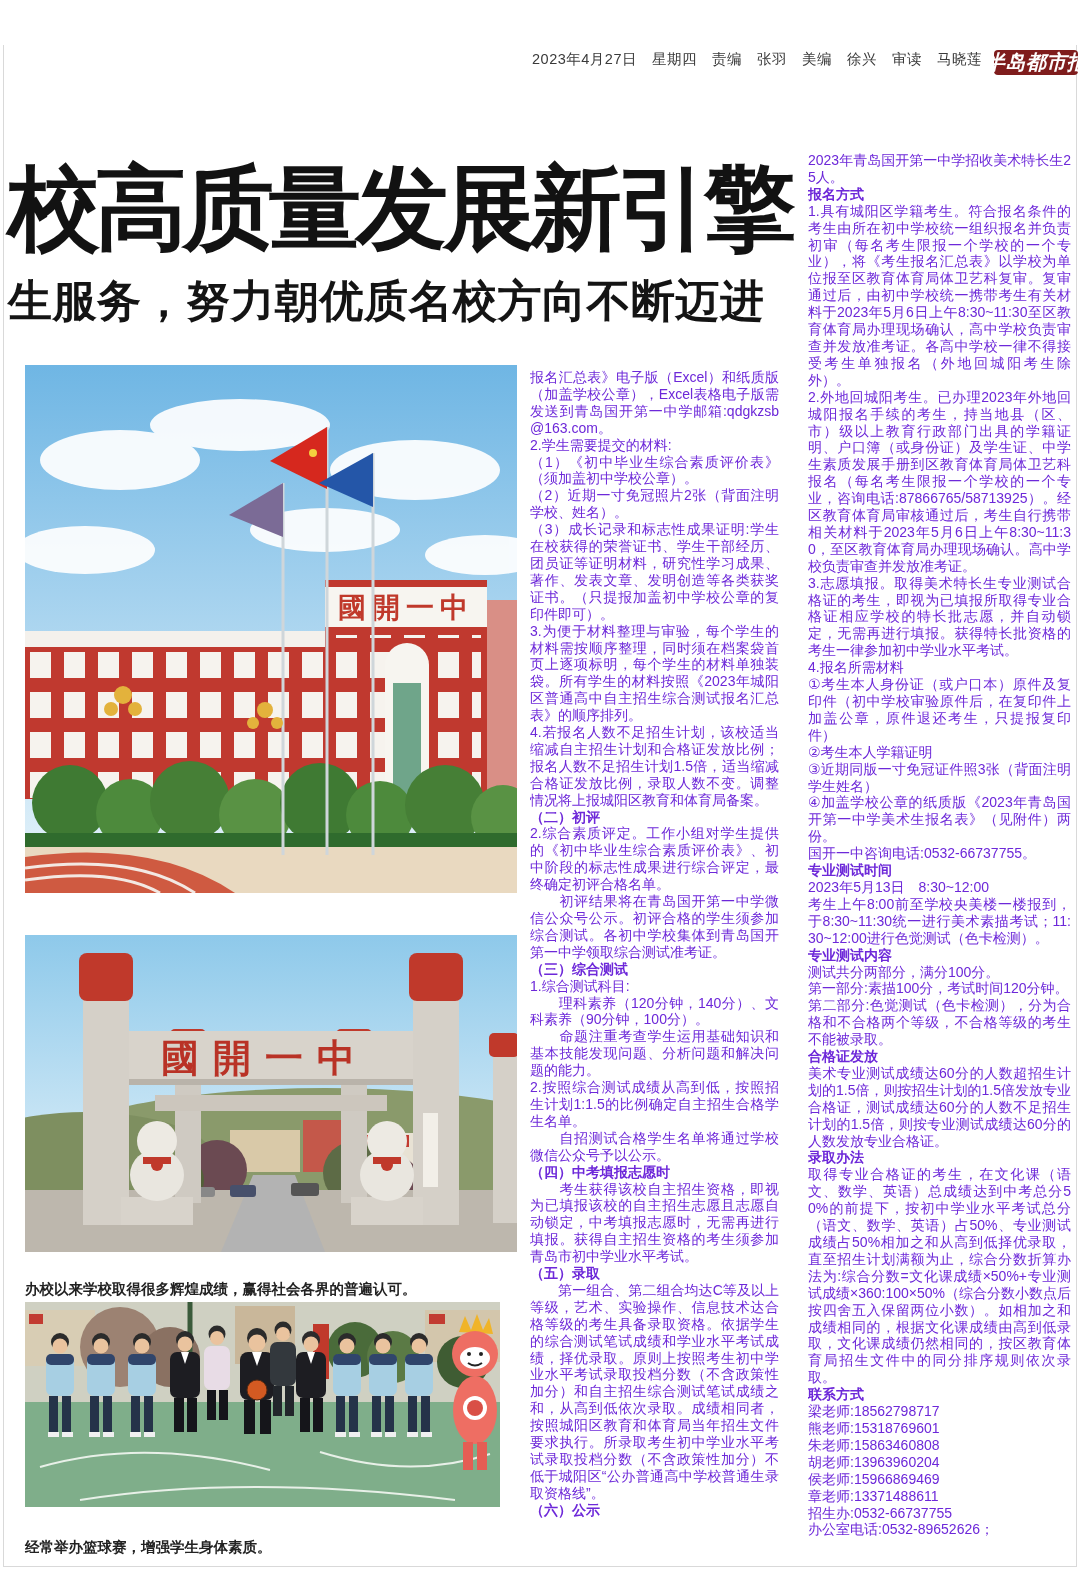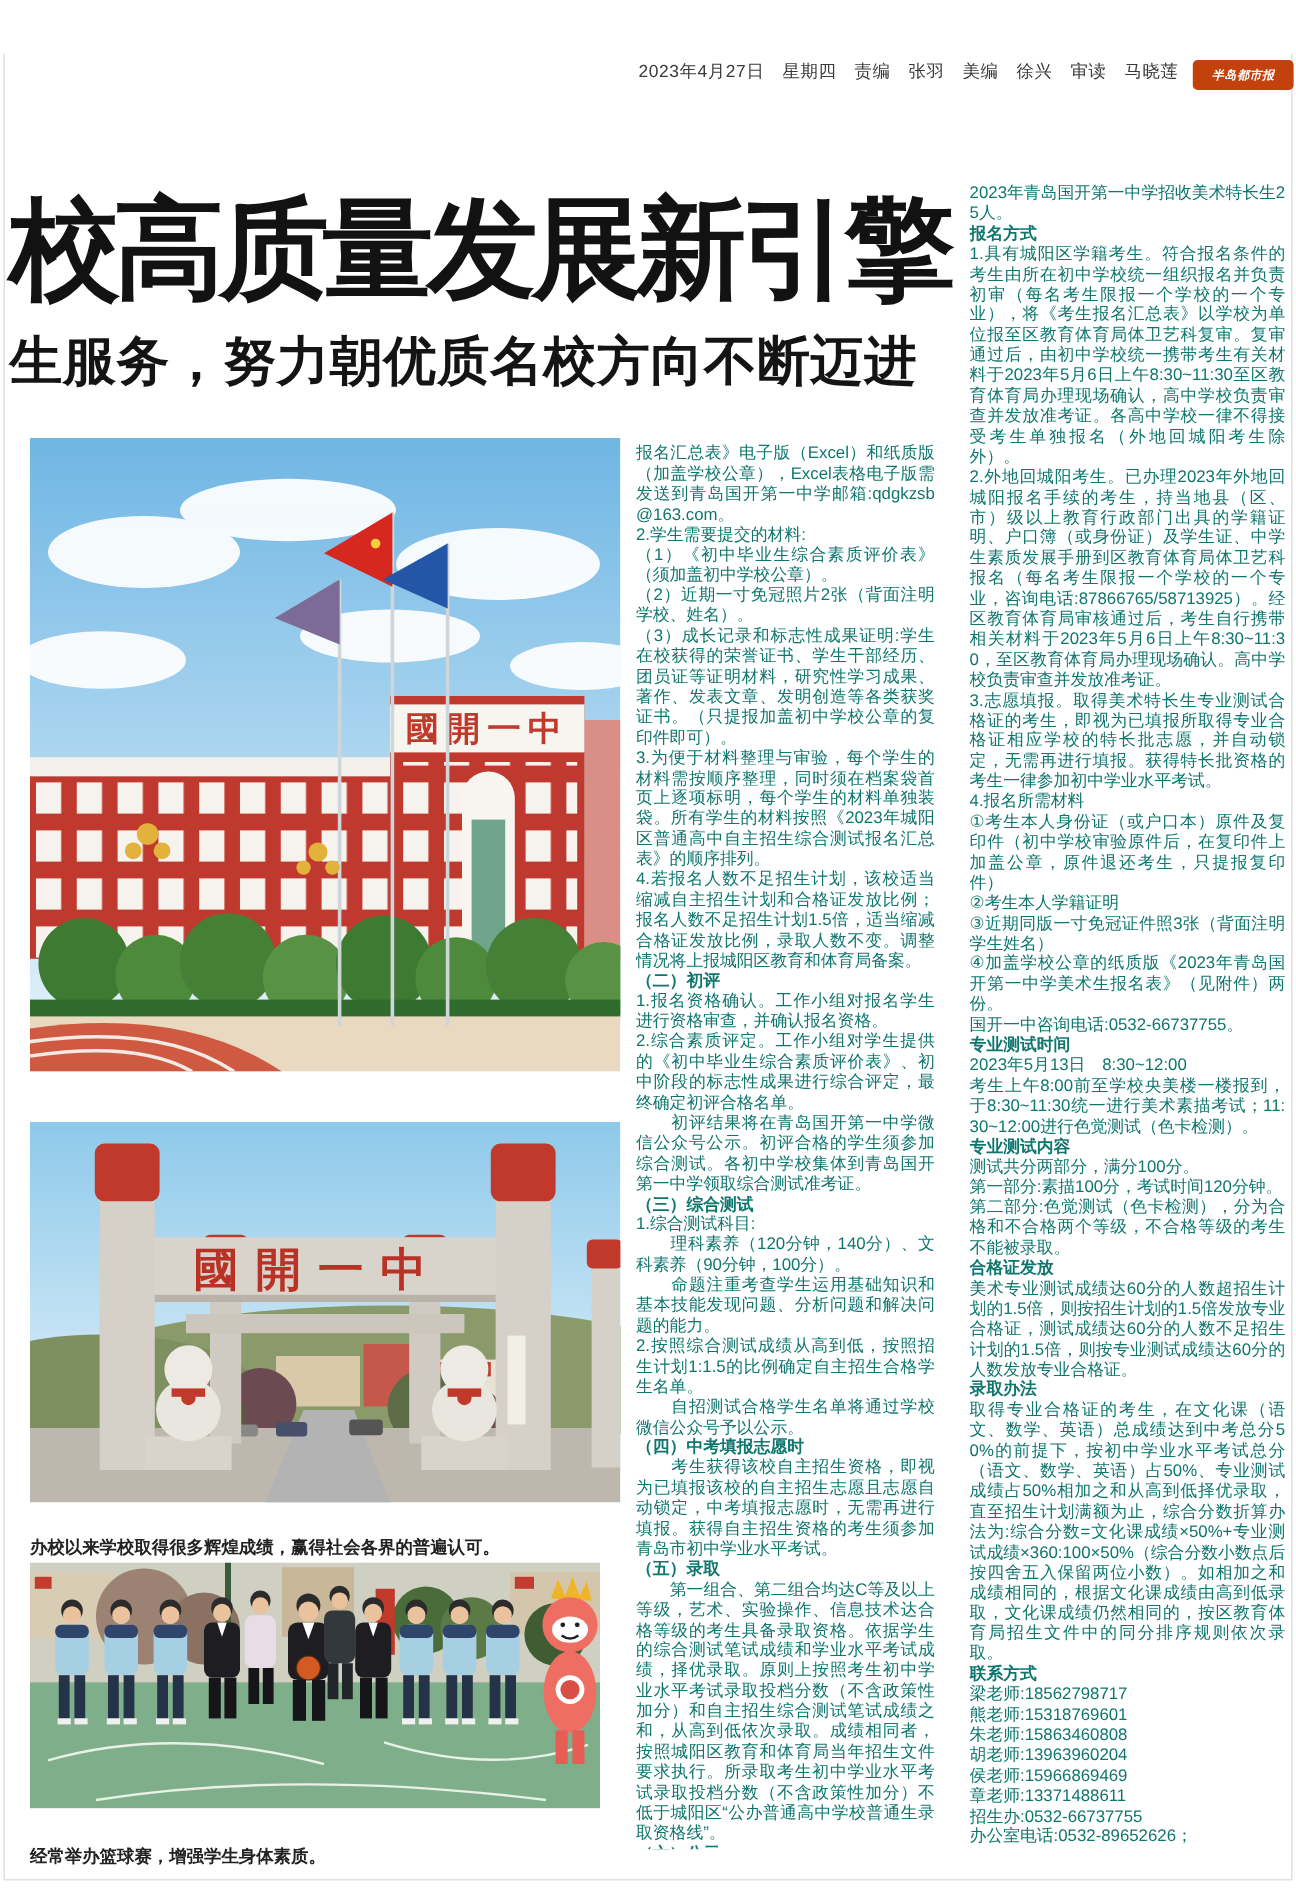--- a/index.html
+++ b/index.html
@@ -5,31 +5,31 @@
   html,body{margin:0;padding:0;background:#ffffff;}
   body{width:1080px;height:1574px;position:relative;overflow:hidden;
        font-family:"Liberation Sans","DejaVu Sans",sans-serif;color:#1c1c1c;}
   .abs{position:absolute;}
   
   .frame-line{position:absolute;background:#d9d9d9;}
   
   .header-row{position:absolute;top:50px;left:0;right:2px;height:28px;
       display:flex;justify-content:flex-end;gap:12px;}
   .header-meta{font-size:14.5px;color:#3a3a3a;letter-spacing:.5px;white-space:nowrap;}
-  .masthead{width:84px;height:25px;background:#c2410c;border-radius:4px;color:#ffffff;
-      display:flex;align-items:center;justify-content:center;font-size:10px;font-weight:bold;
+  .masthead{width:84px;height:25px;background:#7f1d1d;border-radius:4px;color:#ffffff;
+      display:flex;align-items:center;justify-content:center;font-size:20px;font-weight:bold;
       font-style:italic;letter-spacing:.5px;white-space:nowrap;}
   
   .headline{left:8px;top:160px;width:760px;font-size:92px;line-height:1.06;font-weight:900;
       color:#121212;letter-spacing:-5px;white-space:nowrap;}
   .subheadline{left:8px;top:272px;width:760px;font-size:44px;font-weight:700;color:#141414;
       letter-spacing:.5px;white-space:nowrap;}
   
   .news-col{font-size:14px;line-height:16.9px;text-align:justify;word-break:break-all;
-      overflow:hidden;color:#0f766e;}
+      overflow:hidden;color:#6d28d9;}
   .news-col p{margin:0;}
   .news-col p.head{font-weight:bold;}
   .news-col p.gap{font-weight:bold;margin-top:0;}
   
   .photo-caption{font-size:14.5px;font-weight:600;color:#222;margin-top:24px;}
   figure{margin:0;padding:0;}
   svg{display:block;}
 </style>
 </head>
 <body>
@@ -336,21 +336,20 @@
 
 <div class="abs news-col" style="left:530px;top:369px;width:249px;height:1172px;">
     <p class="">报名汇总表》电子版（Excel）和纸质版（加盖学校公章），Excel表格电子版需发送到青岛国开第一中学邮箱:qdgkzsb@163.com。</p>
     <p class="">2.学生需要提交的材料:</p>
     <p class="">（1）《初中毕业生综合素质评价表》（须加盖初中学校公章）。</p>
     <p class="">（2）近期一寸免冠照片2张（背面注明学校、姓名）。</p>
     <p class="">（3）成长记录和标志性成果证明:学生在校获得的荣誉证书、学生干部经历、团员证等证明材料，研究性学习成果、著作、发表文章、发明创造等各类获奖证书。（只提报加盖初中学校公章的复印件即可）。</p>
     <p class="">3.为便于材料整理与审验，每个学生的材料需按顺序整理，同时须在档案袋首页上逐项标明，每个学生的材料单独装袋。所有学生的材料按照《2023年城阳区普通高中自主招生综合测试报名汇总表》的顺序排列。</p>
     <p class="">4.若报名人数不足招生计划，该校适当缩减自主招生计划和合格证发放比例；报名人数不足招生计划1.5倍，适当缩减合格证发放比例，录取人数不变。调整情况将上报城阳区教育和体育局备案。</p>
     <p class="head">（二）初评</p>
-    <p class="">1.报名资格确认。工作小组对报名学生进行资格审查，并确认报名资格。</p>
     <p class="">2.综合素质评定。工作小组对学生提供的《初中毕业生综合素质评价表》、初中阶段的标志性成果进行综合评定，最终确定初评合格名单。</p>
     <p class="">　　初评结果将在青岛国开第一中学微信公众号公示。初评合格的学生须参加综合测试。各初中学校集体到青岛国开第一中学领取综合测试准考证。</p>
     <p class="head">（三）综合测试</p>
     <p class="">1.综合测试科目:</p>
     <p class="">　　理科素养（120分钟，140分）、文科素养（90分钟，100分）。</p>
     <p class="">　　命题注重考查学生运用基础知识和基本技能发现问题、分析问题和解决问题的能力。</p>
     <p class="">2.按照综合测试成绩从高到低，按照招生计划1:1.5的比例确定自主招生合格学生名单。</p>
     <p class="">　　自招测试合格学生名单将通过学校微信公众号予以公示。</p>
     <p class="head">（四）中考填报志愿时</p>
     <p class="">　　考生获得该校自主招生资格，即视为已填报该校的自主招生志愿且志愿自动锁定，中考填报志愿时，无需再进行填报。获得自主招生资格的考生须参加青岛市初中学业水平考试。</p>

